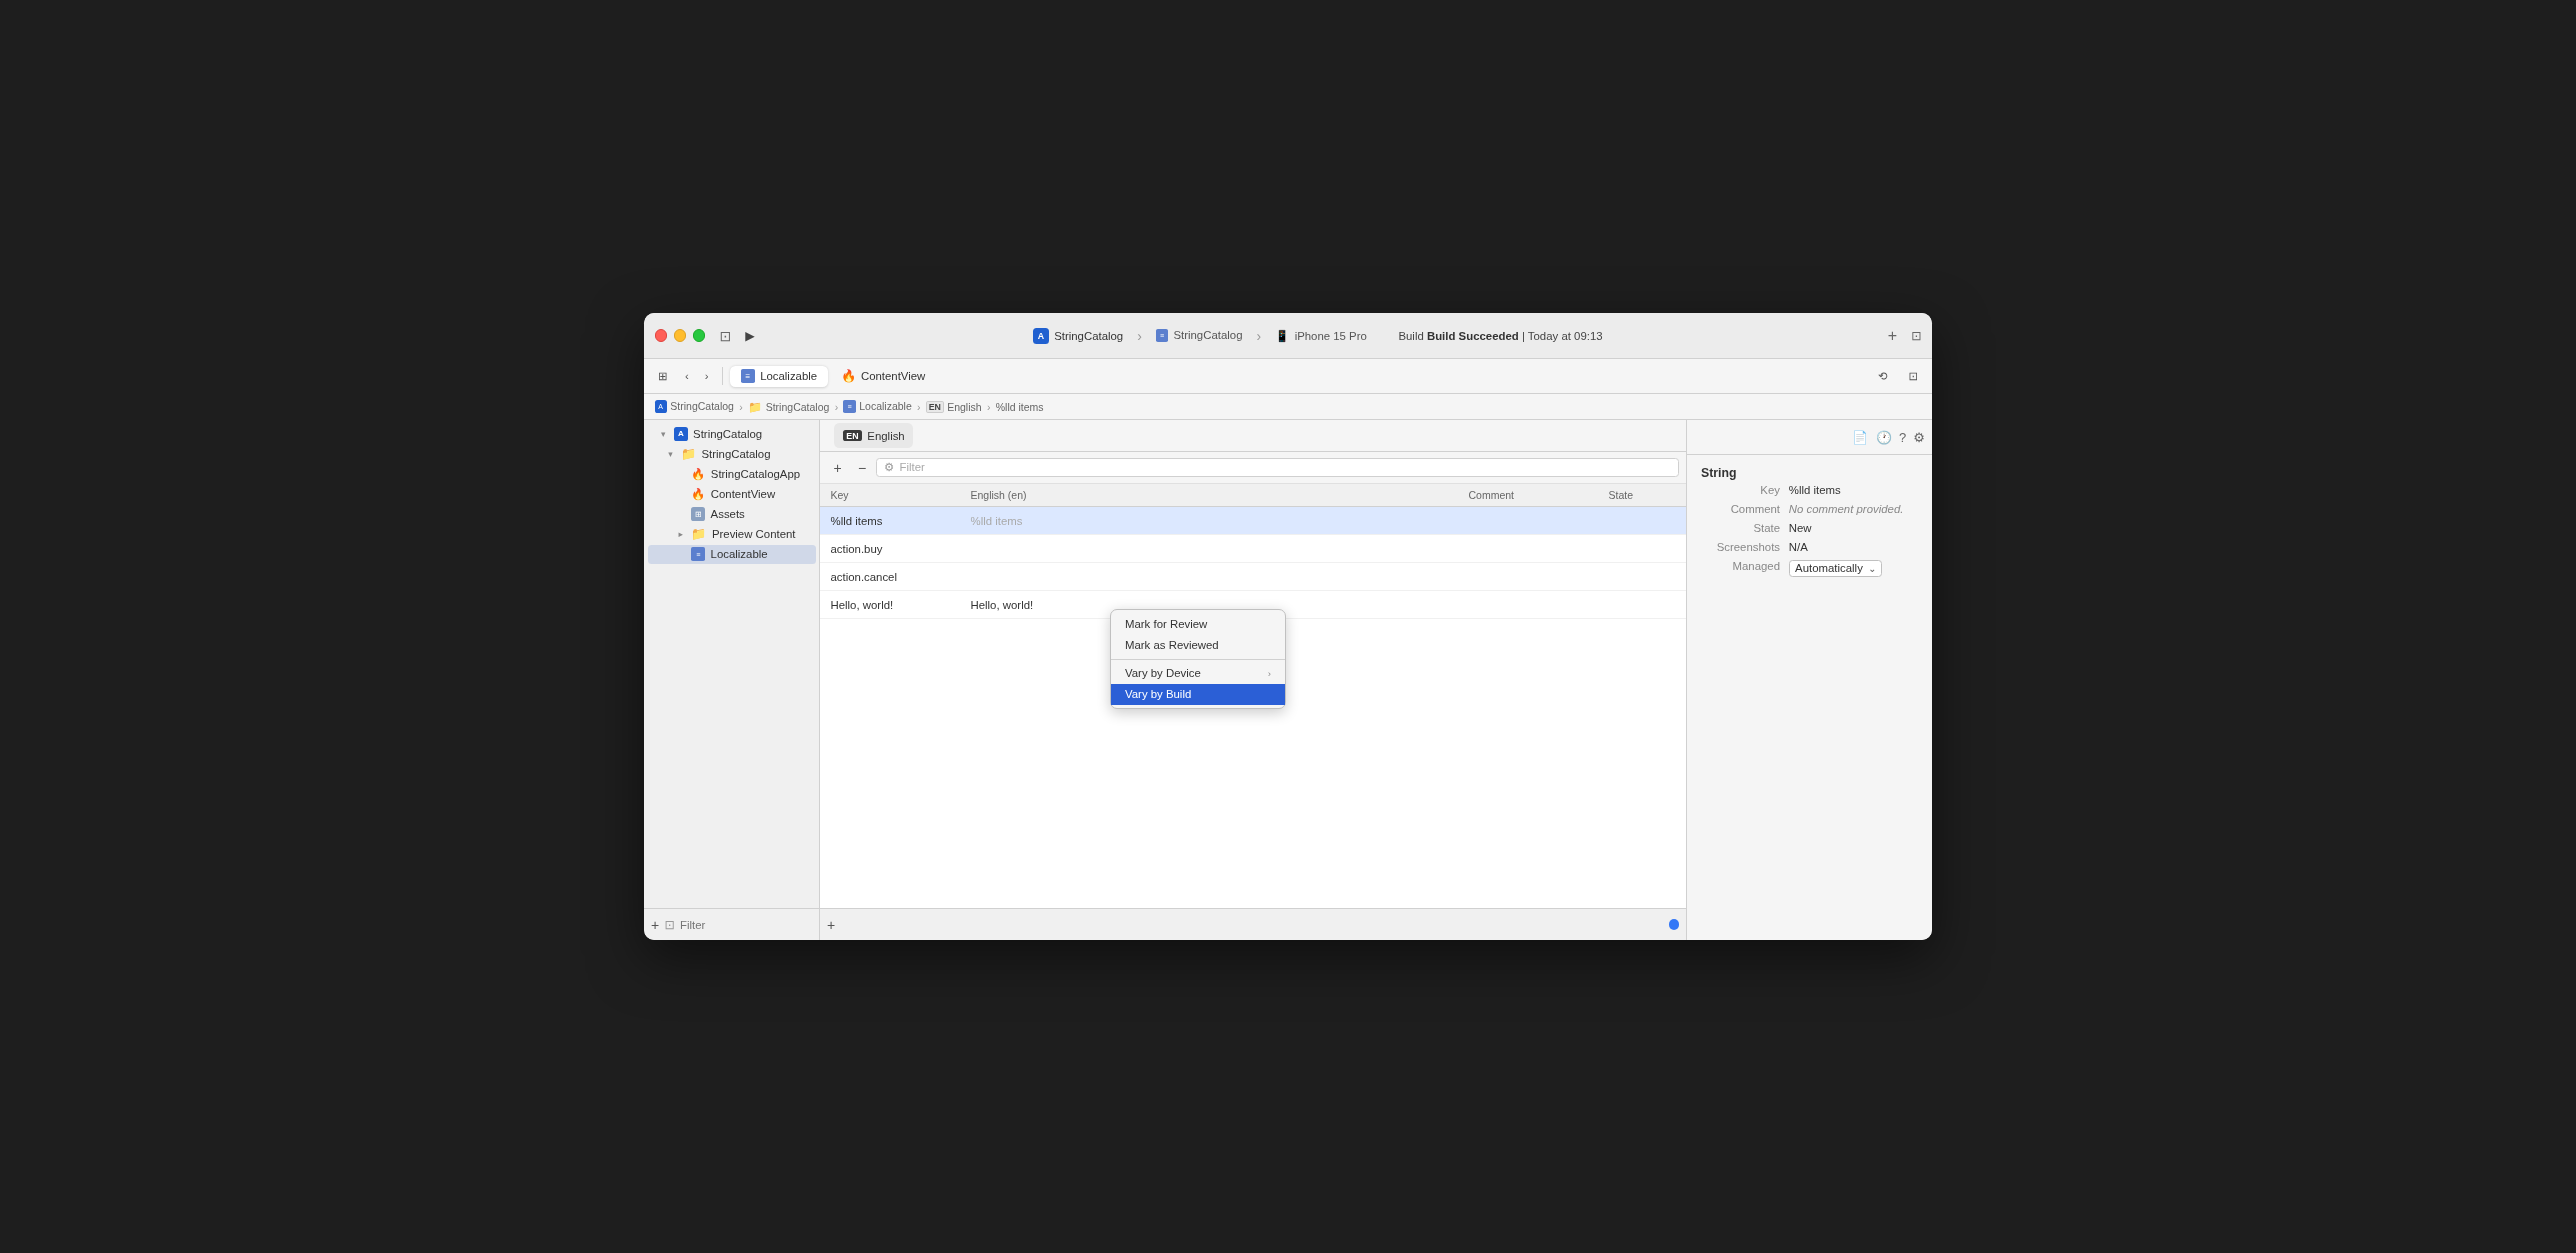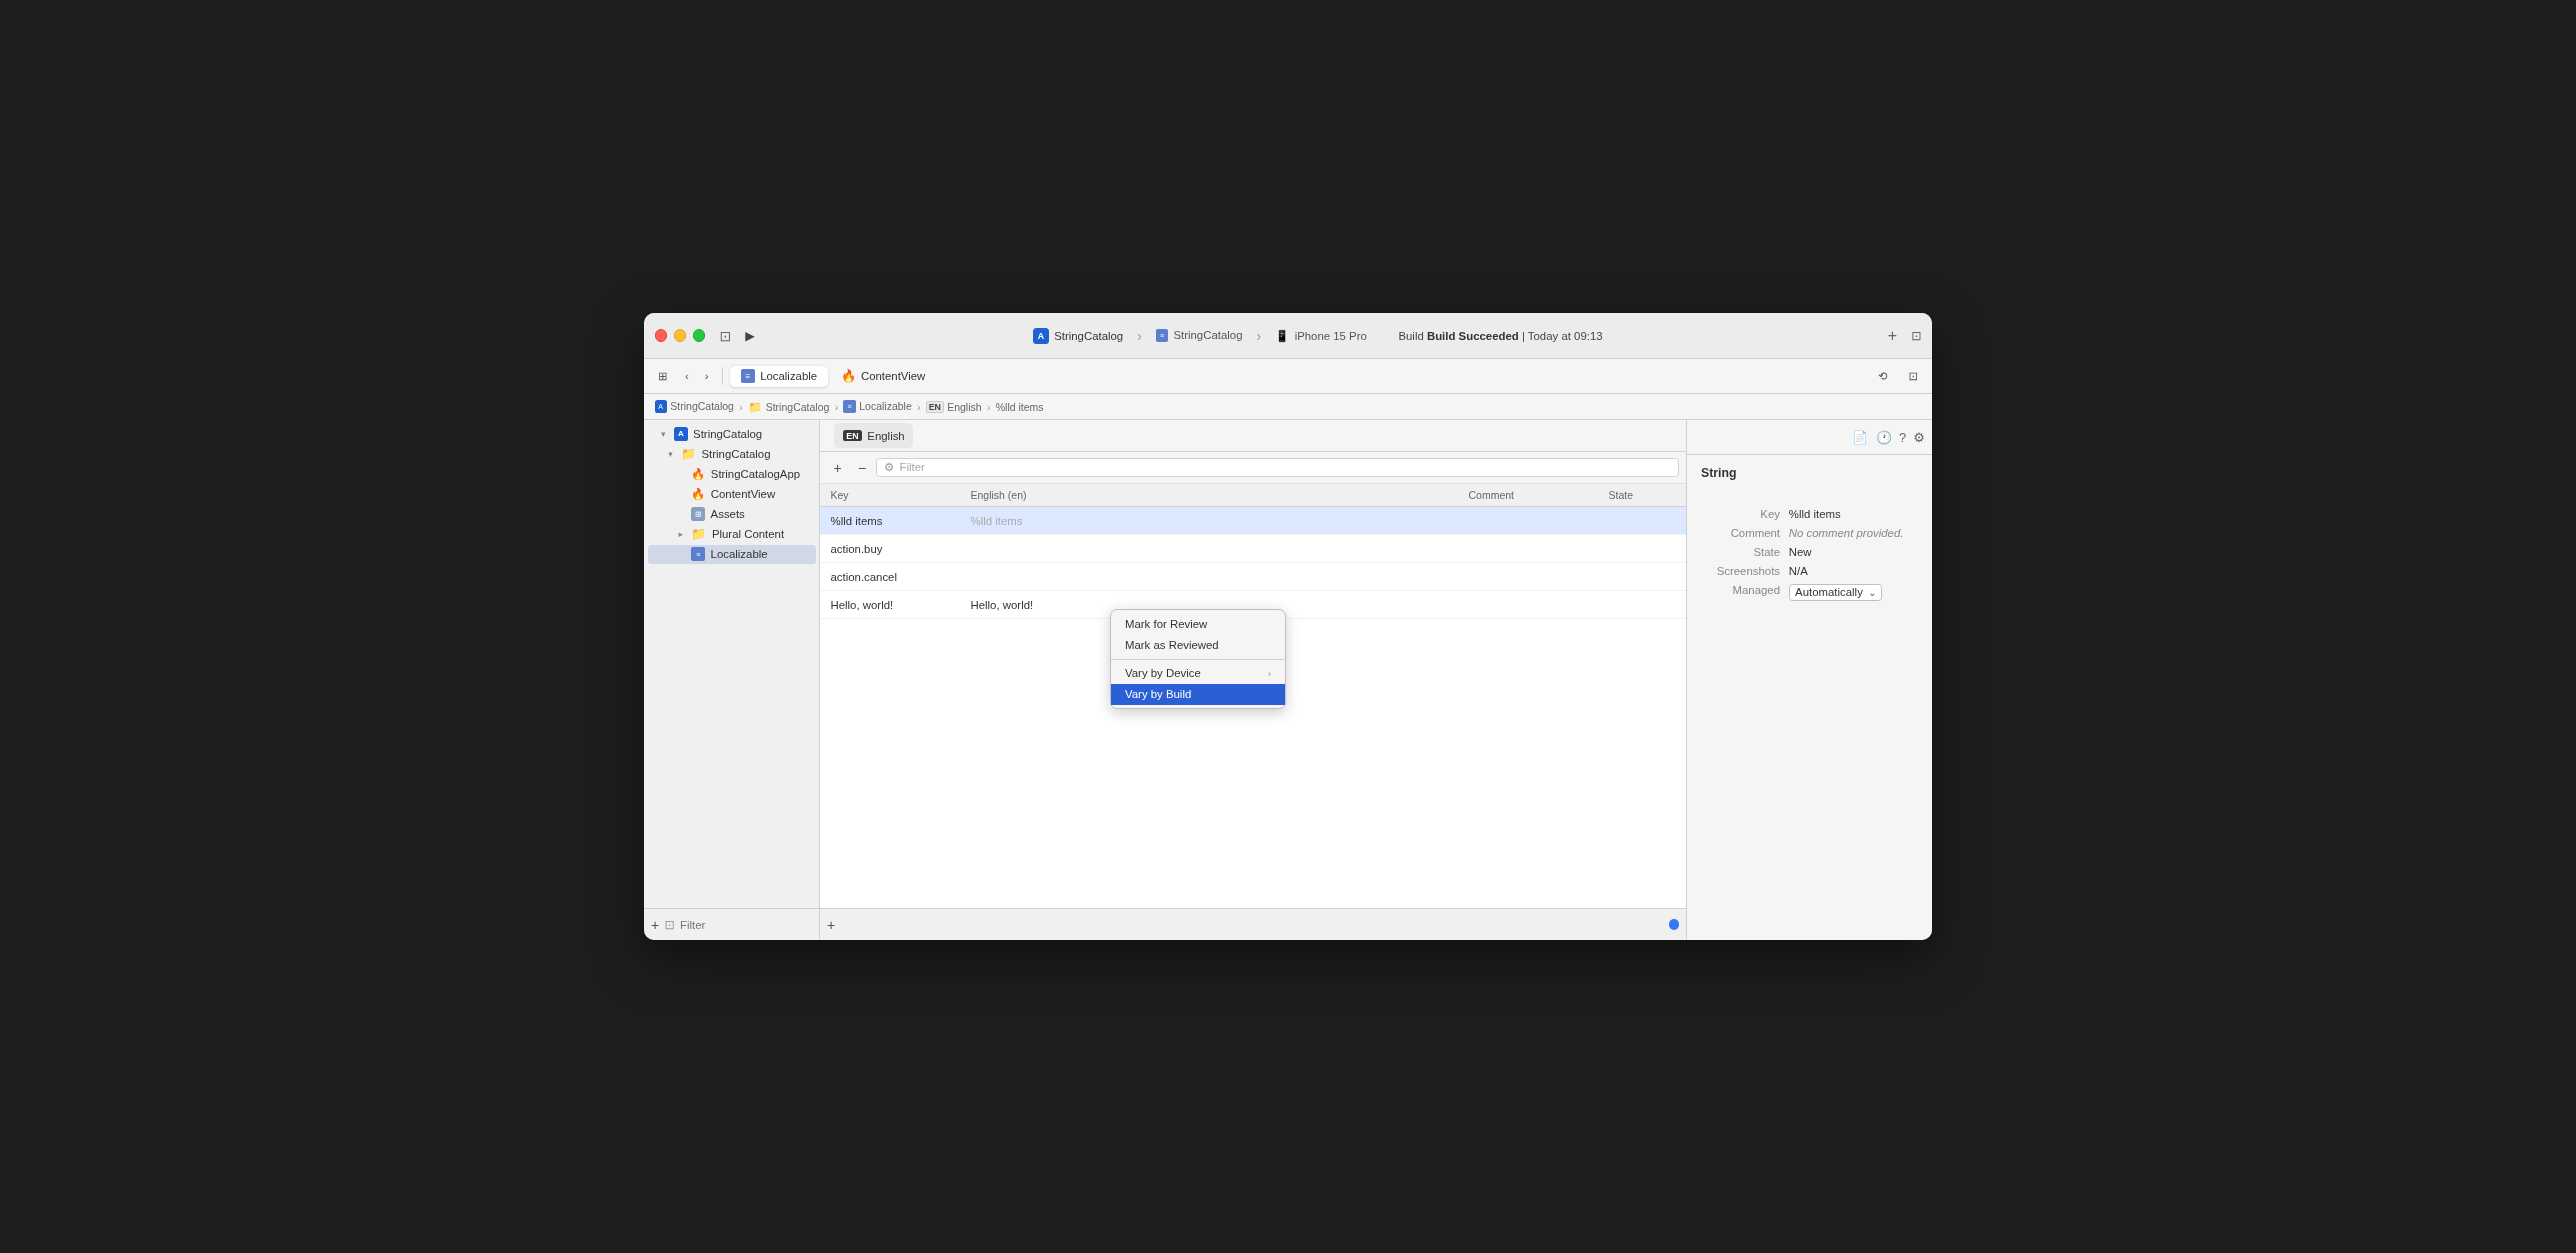--- a/index.html
+++ b/index.html
@@ -513,21 +513,21 @@
       cursor: pointer;
     }
     .right-panel-content {
       padding: 10.5px 14px;
       flex: 1;
     }
     .right-panel-title {
       font-size: 12.3px;
       font-weight: 600;
       color: #333;
-      margin-bottom: 28px;
+      margin-bottom: 4px;
     }
     .right-panel-row {
       display: flex;
       margin-bottom: 7px;
       font-size: 11.4px;
     }
     .right-panel-label {
       color: #888;
       width: 79px;
       flex-shrink: 0;
@@ -719,21 +719,21 @@
 
         <div class="sidebar-item sidebar-indent-2">
           <span class="sidebar-toggle" style="visibility:hidden">▸</span>
           <div class="sidebar-icon-assets">⊞</div>
           <span>Assets</span>
         </div>
 
         <div class="sidebar-item sidebar-indent-2">
           <span class="sidebar-toggle">▸</span>
           <span class="sidebar-icon-folder">📁</span>
-          <span>Plural Content</span>
+          <span>Preview Content</span>
         </div>
 
         <div class="sidebar-item sidebar-indent-2 selected">
           <span class="sidebar-toggle" style="visibility:hidden">▸</span>
           <div class="sidebar-icon-localizable">≡</div>
           <span>Localizable</span>
         </div>
       </div>
       <div class="sidebar-bottom">
         <span class="bottom-bar-add">+</span>

